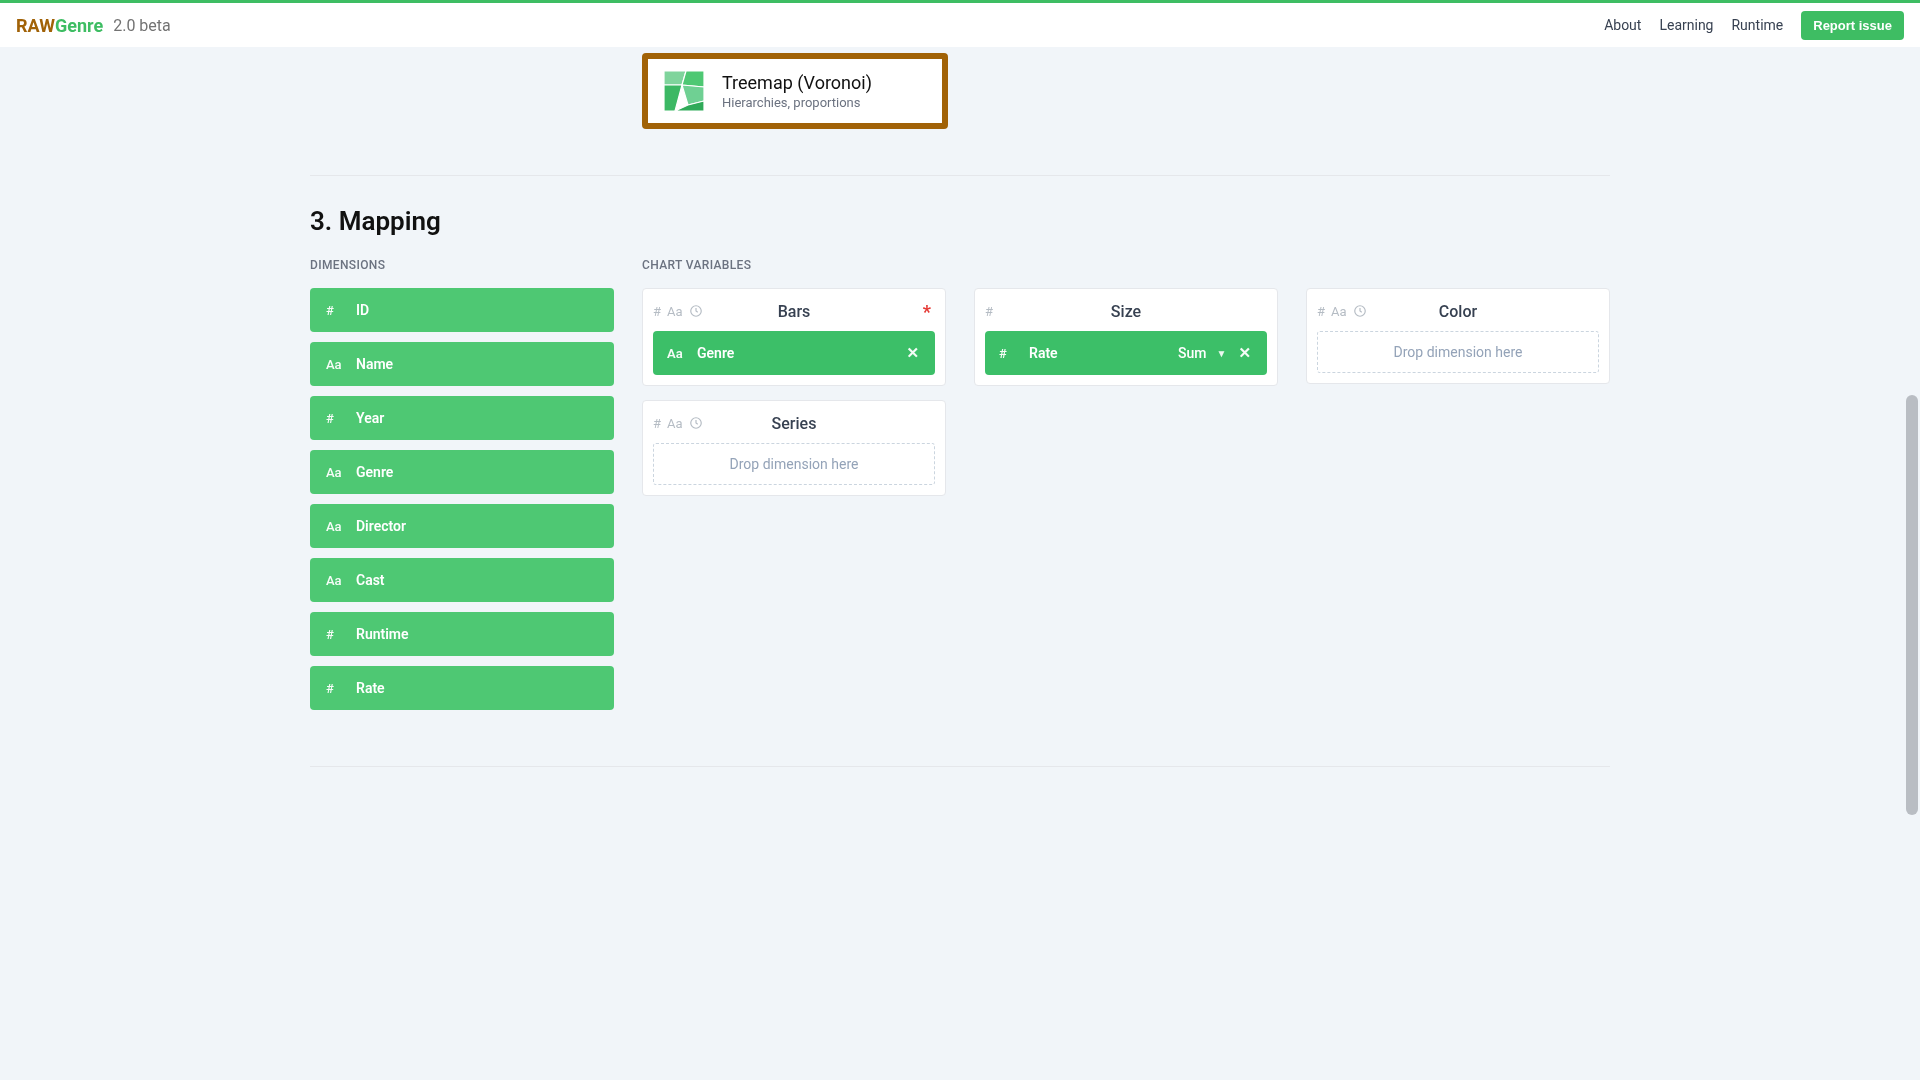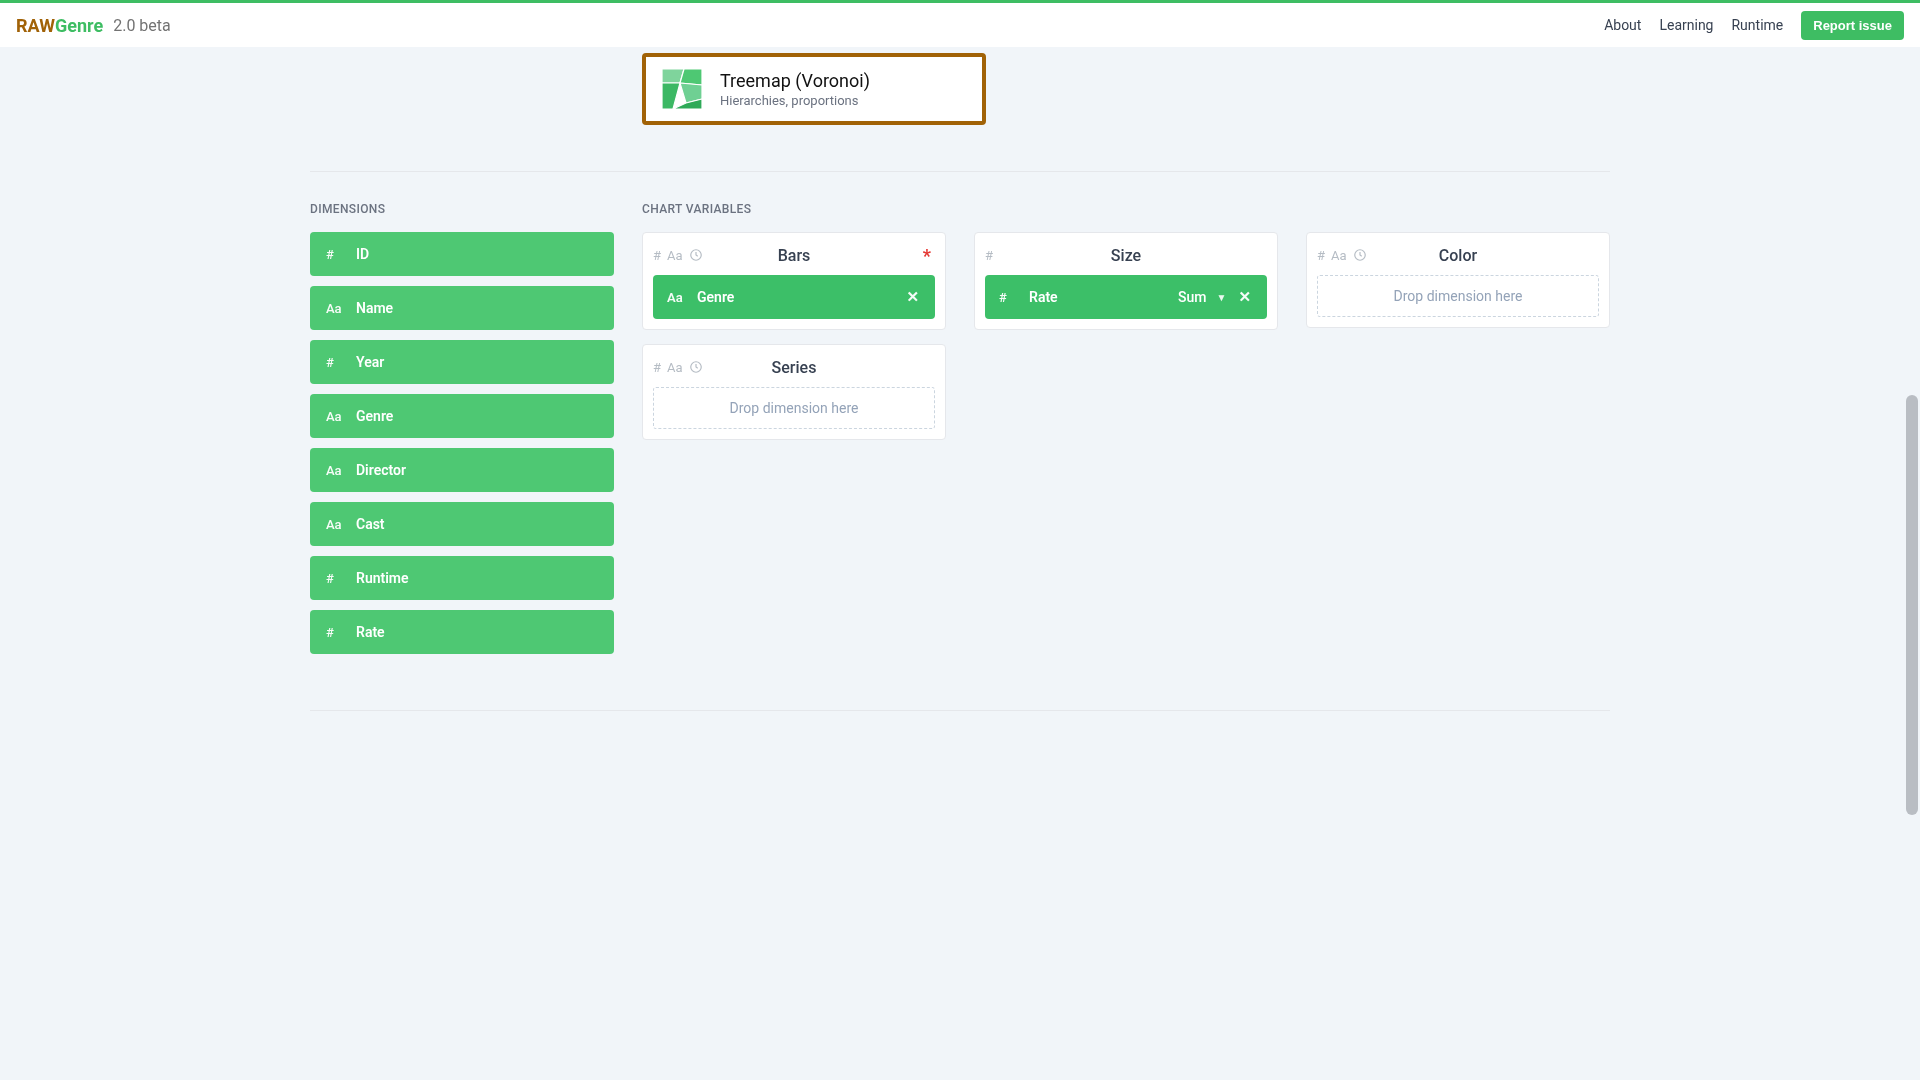--- a/index.html
+++ b/index.html
@@ -41,23 +41,23 @@
   main {
     width: 1320px;
     max-width: 100%;
     margin: 0 auto;
     padding: 0 10px;
   }
 
   .chart-card {
     margin-left: 332px;
     margin-top: 6px;
-    width: 344px;
+    width: 306px;
     background:#fff;
-    border:4px solid #a16207;
+    border:6px solid #a16207;
     border-radius:4px;
     padding:12px 16px;
     display:flex;
     gap:18px;
     align-items:center;
     cursor:pointer;
   }
   .chart-card .icon-box {
     width:40px; height:40px; flex-shrink:0;
   }
@@ -196,20 +196,21 @@
       </svg>
     </div>
     <div>
       <div class="title">Treemap (Voronoi)</div>
       <div class="sub">Hierarchies, proportions</div>
     </div>
   </div>
 
   <hr class="divider">
 
+  <h2 class="section-title">3. Mapping</h2>
 
   <div class="mapping-grid">
 
     <div>
       <div class="col-label">DIMENSIONS</div>
 
       <div class="dim-pill">
         <span class="type-icon">#</span>
         <span class="name">ID</span>
       </div>

